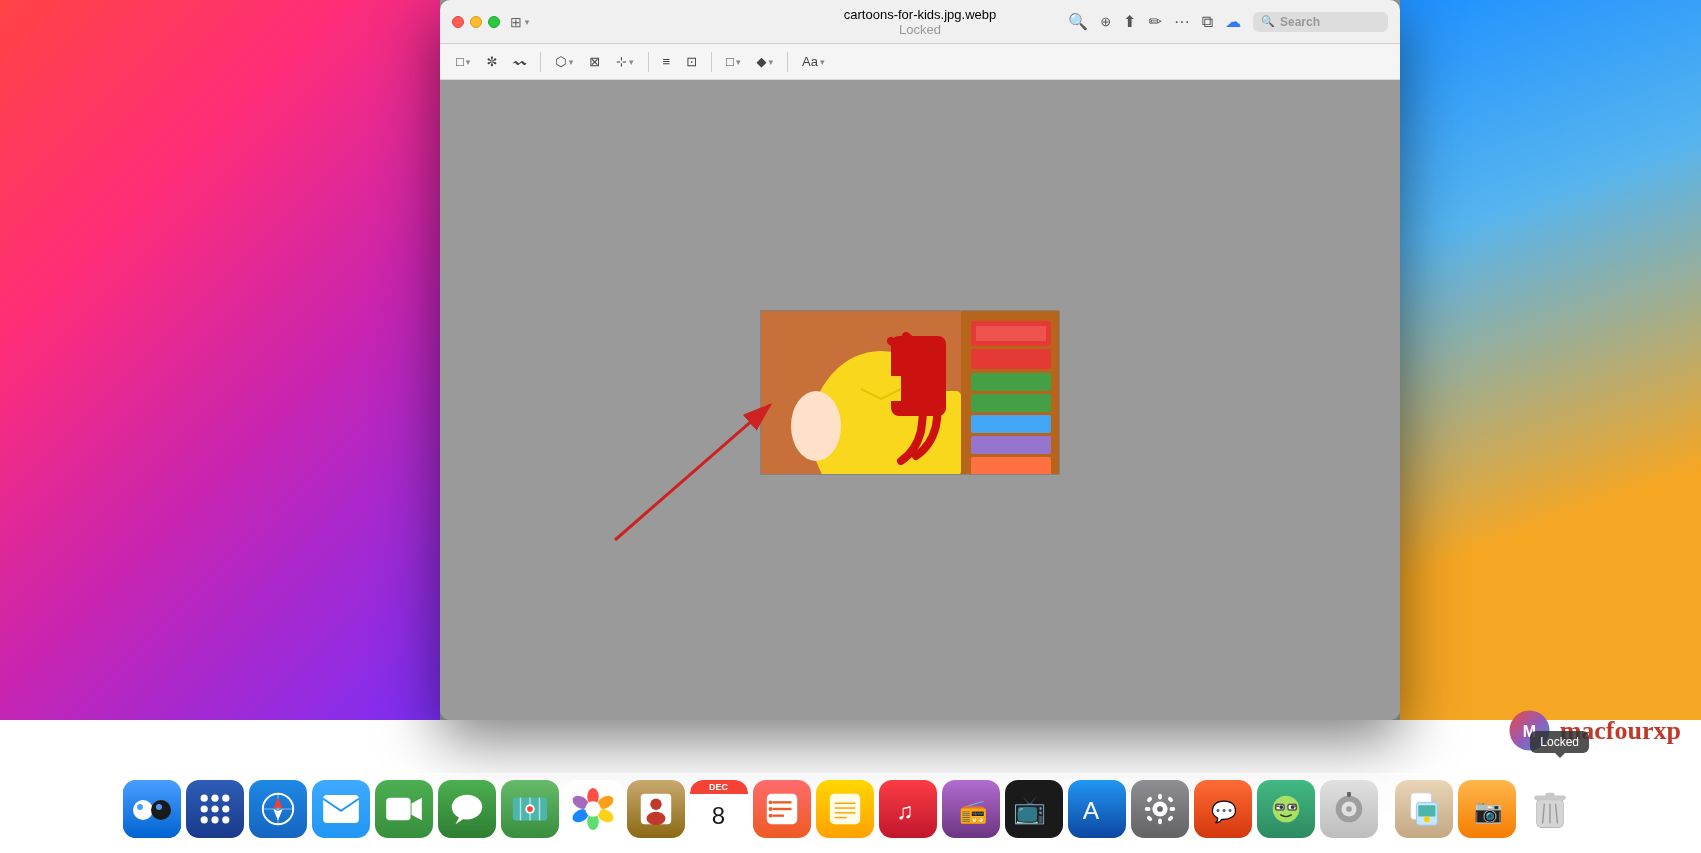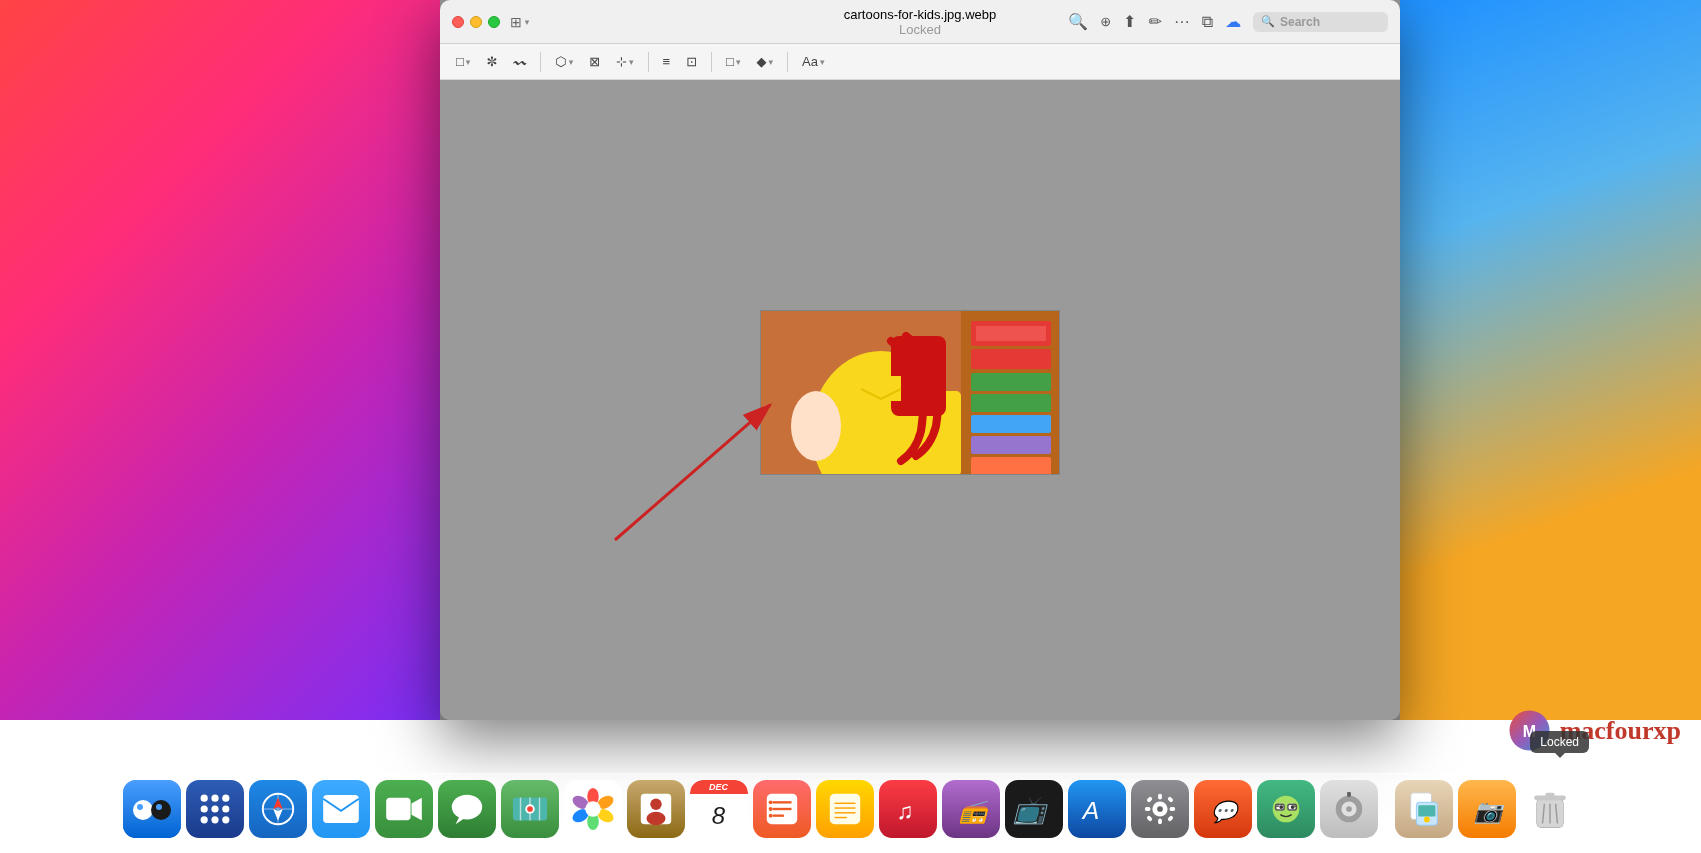--- a/index.html
+++ b/index.html
@@ -215,21 +215,20 @@
 
     .dock-item {
       width: 58px;
       height: 58px;
       border-radius: 13px;
       display: flex;
       justify-content: center;
       cursor: pointer;
       position: relative;
       flex-shrink: 0;
-      font-style: italic;
     }
 
     .dock-separator {
       width: 1px;
       height: 45px;
       background: rgba(255,255,255,0.5);
       margin: 0 3px;
       align-self: center;
     }
 

